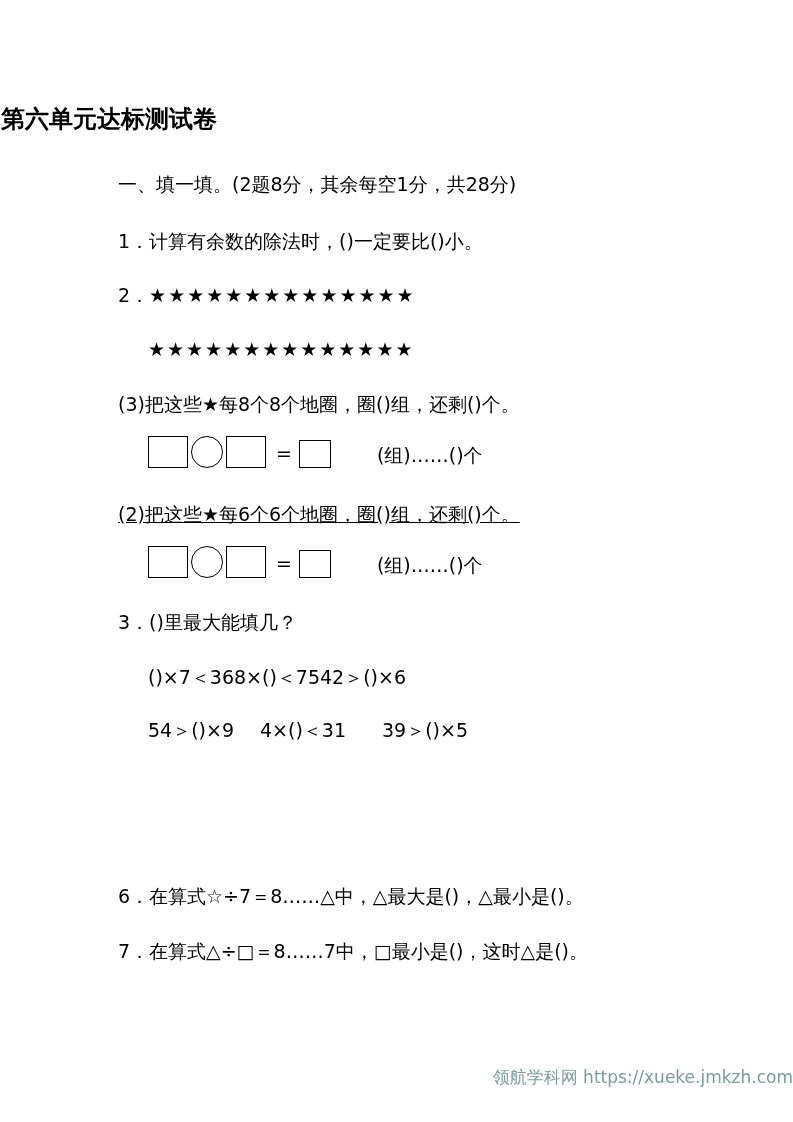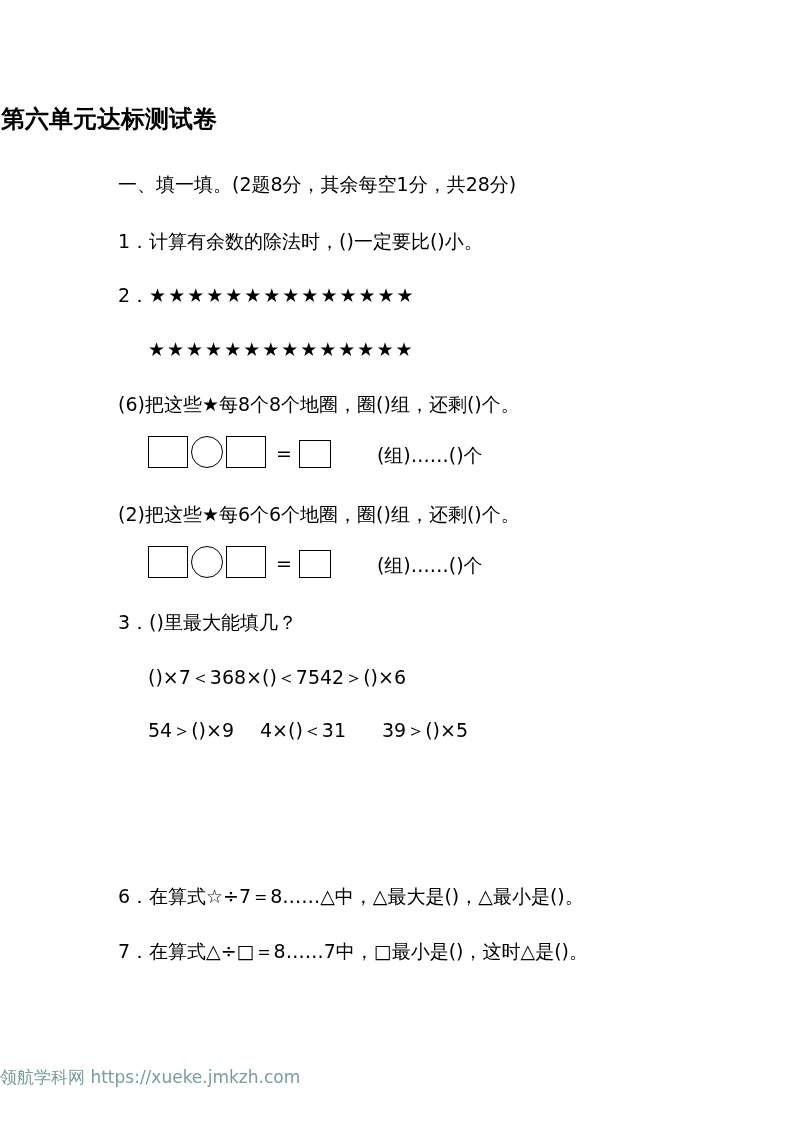--- a/index.html
+++ b/index.html
@@ -50,21 +50,21 @@
   }
   .eq-sign{
     margin:0 7px;
     line-height:30px;
   }
   .suffix{line-height:26px;margin-left:46px;}
   .ineq-b{margin-left:26px;}
   .ineq-c{margin-left:36px;}
   .footer{
     top:1066px;left:0;width:100%;
-    text-align:left;
+    text-align:right;
     font-size:17px;
     color:#7b9c9c;
   }
 </style>
 </head>
 <body>
 
 <div class="page">
 
   <div class="abs title">第六单元达标测试卷</div>
@@ -72,32 +72,32 @@
   <div class="abs q-left" style="top:172px;">一、填一填。(2题8分，其余每空1分，共28分)</div>
 
   <div class="abs q-left" style="top:229px;">1．计算有余数的除法时，()一定要比()小。</div>
 
   <div class="abs q-left" style="top:283px;">
     <span>2．</span><span class="stars">★★★★★★★★★★★★★★</span>
   </div>
 
   <div class="abs q-indent stars" style="top:338px;">★★★★★★★★★★★★★★</div>
 
-  <div class="abs q-left" style="top:392px;">(6)把这些★每8个8个地圈，圈()组，还剩()个。</div>
+  <div class="abs q-left" style="top:392px;">(3)把这些★每8个8个地圈，圈()组，还剩()个。</div>
 
   <div class="abs q-indent shape-row" style="top:436px;">
     <div class="box-sq"></div>
     <div class="box-circle"></div>
     <div class="box-sq"></div>
     <div class="eq-sign">=</div>
     <div class="box-sq-small"></div>
     <div class="suffix">(组)……()个</div>
   </div>
 
-  <div class="abs q-left" style="top:502px;">(2)把这些★每6个6个地圈，圈()组，还剩()个。</div>
+  <div class="abs q-left" style="top:502px;text-decoration:underline;">(2)把这些★每6个6个地圈，圈()组，还剩()个。</div>
 
   <div class="abs q-indent shape-row" style="top:546px;">
     <div class="box-sq"></div>
     <div class="box-circle"></div>
     <div class="box-sq"></div>
     <div class="eq-sign">=</div>
     <div class="box-sq-small"></div>
     <div class="suffix">(组)……()个</div>
   </div>
 

